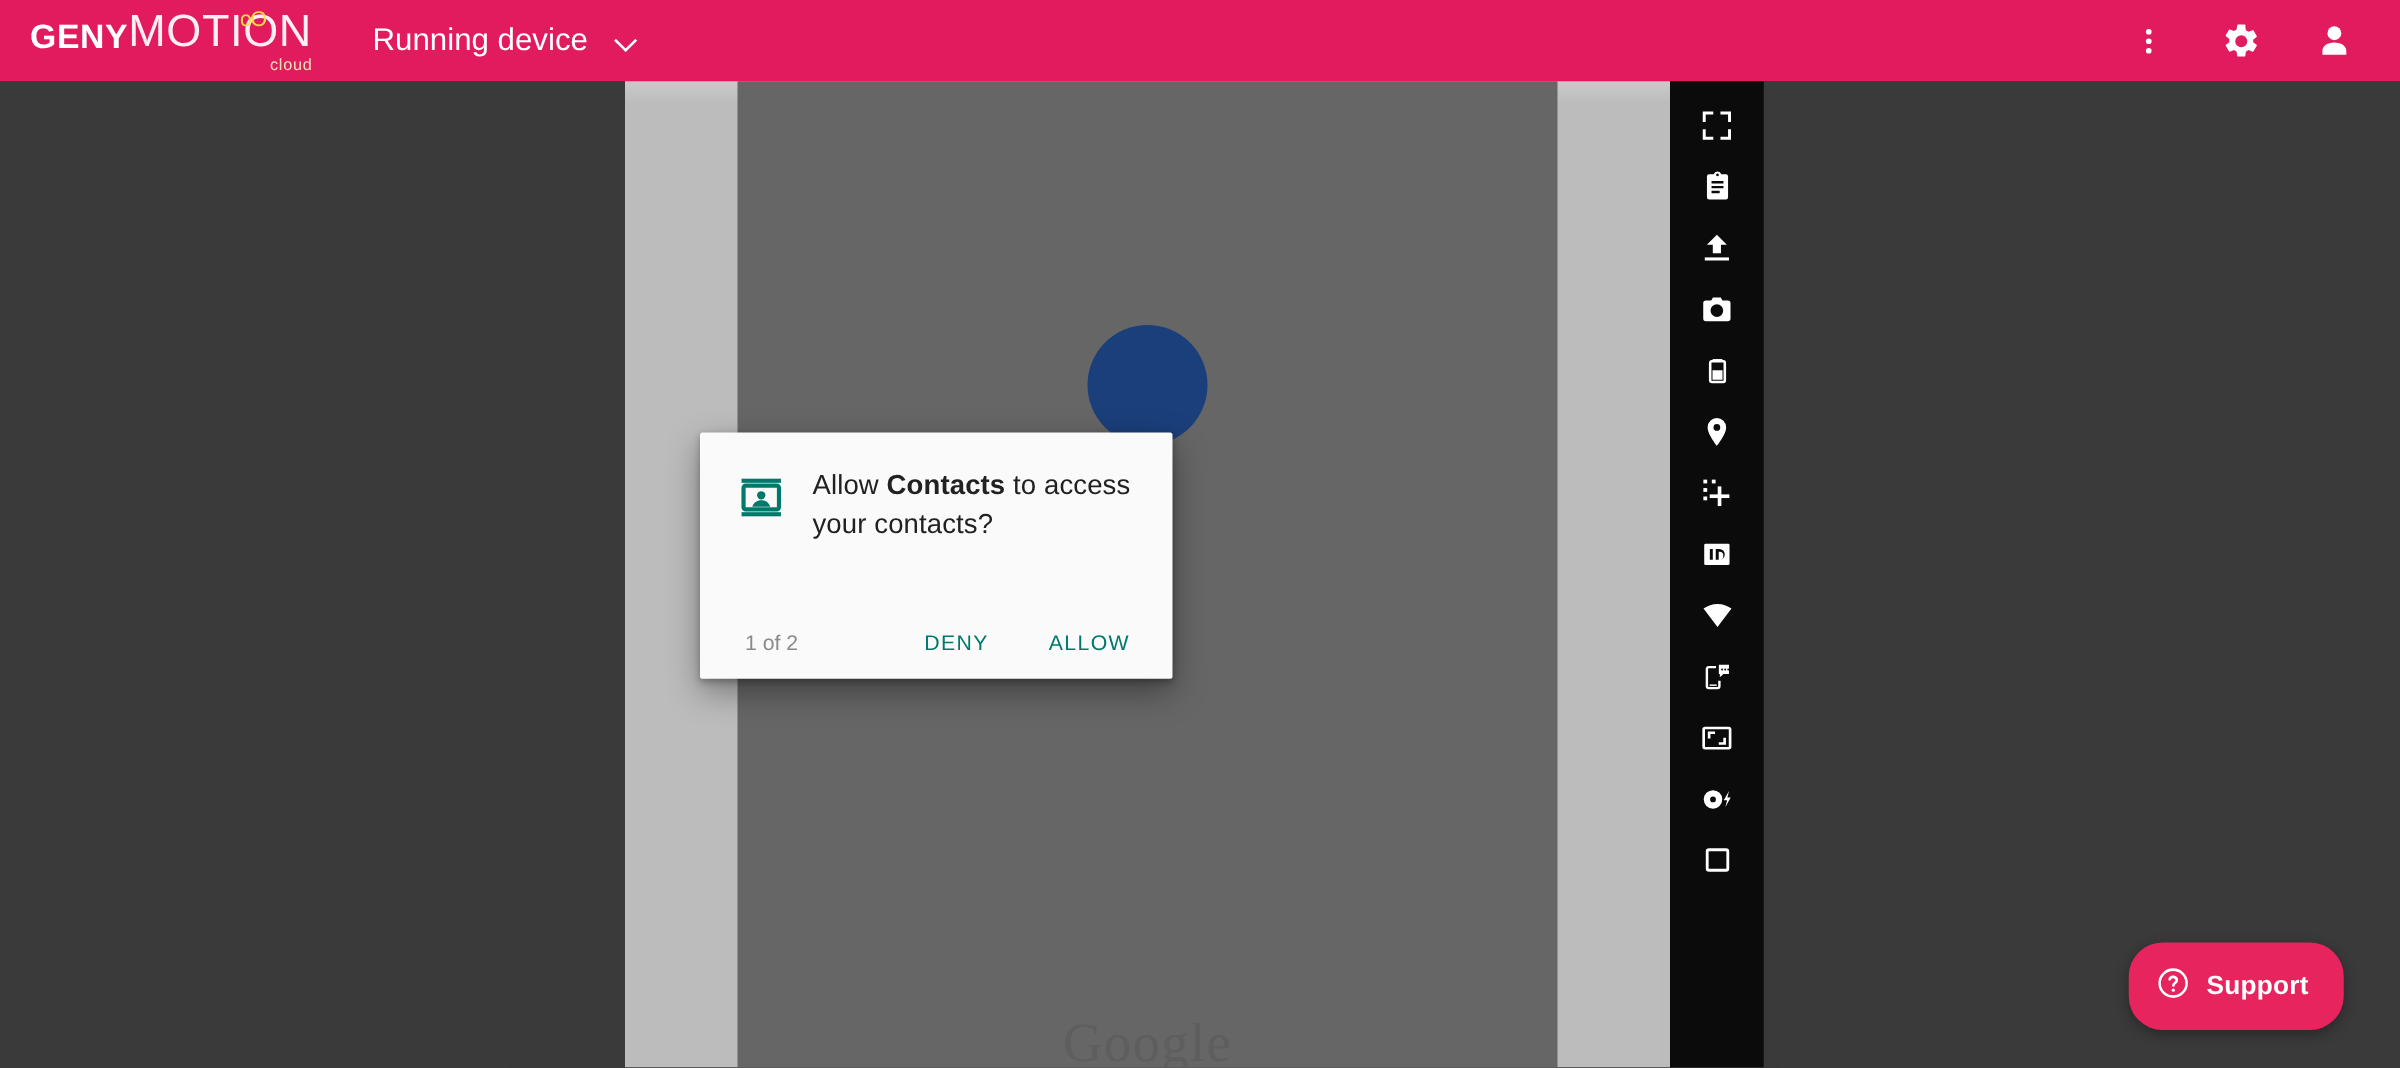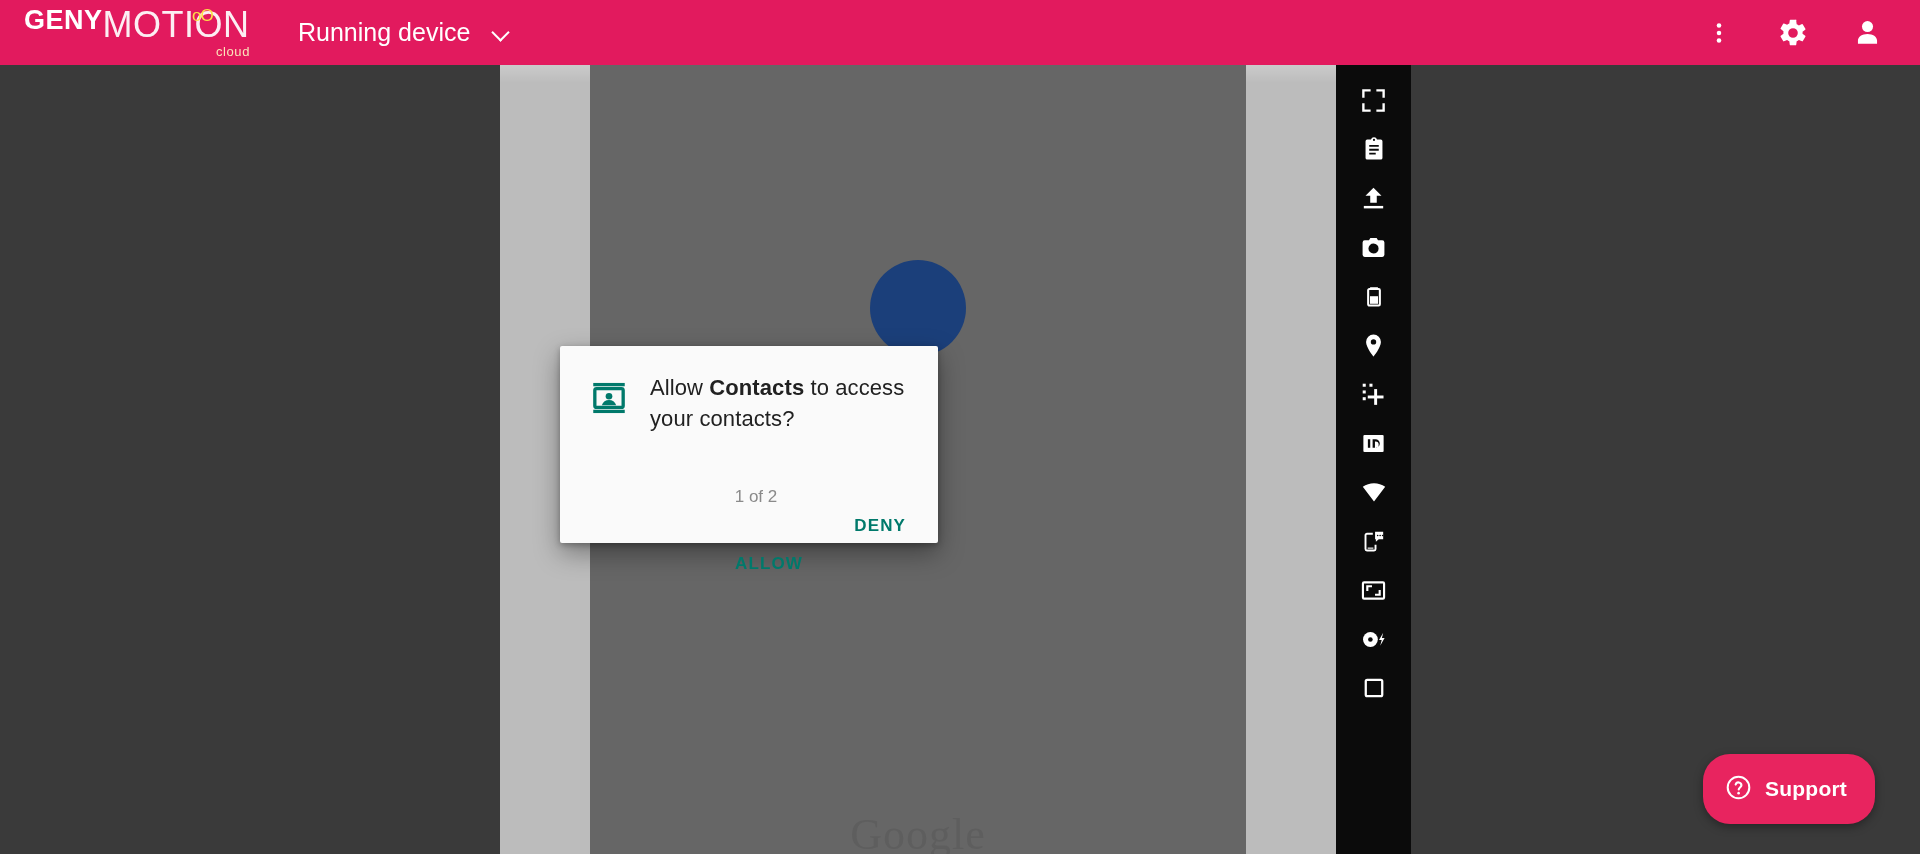--- a/index.html
+++ b/index.html
@@ -15,21 +15,21 @@
 
   
   #topbar {
     position: absolute; top: 0; left: 0;
     width: 1920px; height: 65px;
     background: #e21a5e;
     display: flex; align-items: center;
   }
   #brand { display: flex; flex-direction: column; justify-content: center;
            margin-left: 24px; width: 230px; position: relative; height: 65px; }
-  .brand-row { display: flex; align-items: flex-start; line-height: 1; }
+  .brand-row { display: flex; align-items: flex-end; line-height: 1; }
   .brand-geny { color: #ffffff; font-size: 27px; font-weight: bold; letter-spacing: .5px; }
   .brand-motion { color: #ffffff; font-size: 36px; font-weight: 300; letter-spacing: .5px; opacity: .93; }
   .brand-dots { position: absolute; left: 168px; top: 6px; color: #fde047; font-size: 17px;
                 letter-spacing: -1px; font-weight: 300; }
   .brand-cloud { color: #fef9c3; font-size: 13px; font-weight: 300; opacity: .9;
                  align-self: flex-end; margin-top: 1px; margin-right: 4px; letter-spacing:.6px;}
 
   #device-select {
     margin-left: 44px; display: flex; align-items: center; gap: 24px;
     cursor: pointer; height: 65px;
@@ -98,26 +98,26 @@
   }
   #dialog-body { display: flex; padding: 27px 24px 0 28px; gap: 20px; }
   #contacts-icon { flex: 0 0 auto; width: 42px; height: 42px; margin-top: 4px; }
   #dialog-message {
     font-size: 22px; line-height: 30.5px; color: #212121;
     font-weight: 400; letter-spacing: .1px;
   }
   #dialog-message b { font-weight: 700; }
   #dialog-actions {
     margin-top: auto; display: flex; align-items: center;
-    padding: 0 22px 0 36px; height: 56px; flex-direction: column;
+    padding: 0 22px 0 36px; height: 56px;
   }
   #dialog-counter { color: #8a8a8a; font-size: 17px; }
   .dlg-btn {
     background: none; border: 0; cursor: pointer;
-    color: #00796b; font-size: 17px; font-weight: bold;
+    color: #00796b; font-size: 17px; font-weight: normal;
     letter-spacing: 1.1px; font-family: "Liberation Sans", sans-serif;
     padding: 9px 10px;
   }
   #deny-button { margin-left: auto; }
   #allow-button { margin-left: 28px; margin-right: 2px; }
 
   
   #device-toolbar {
     position: absolute; top: 0; left: 1336px;
     width: 75px; height: 789px;

